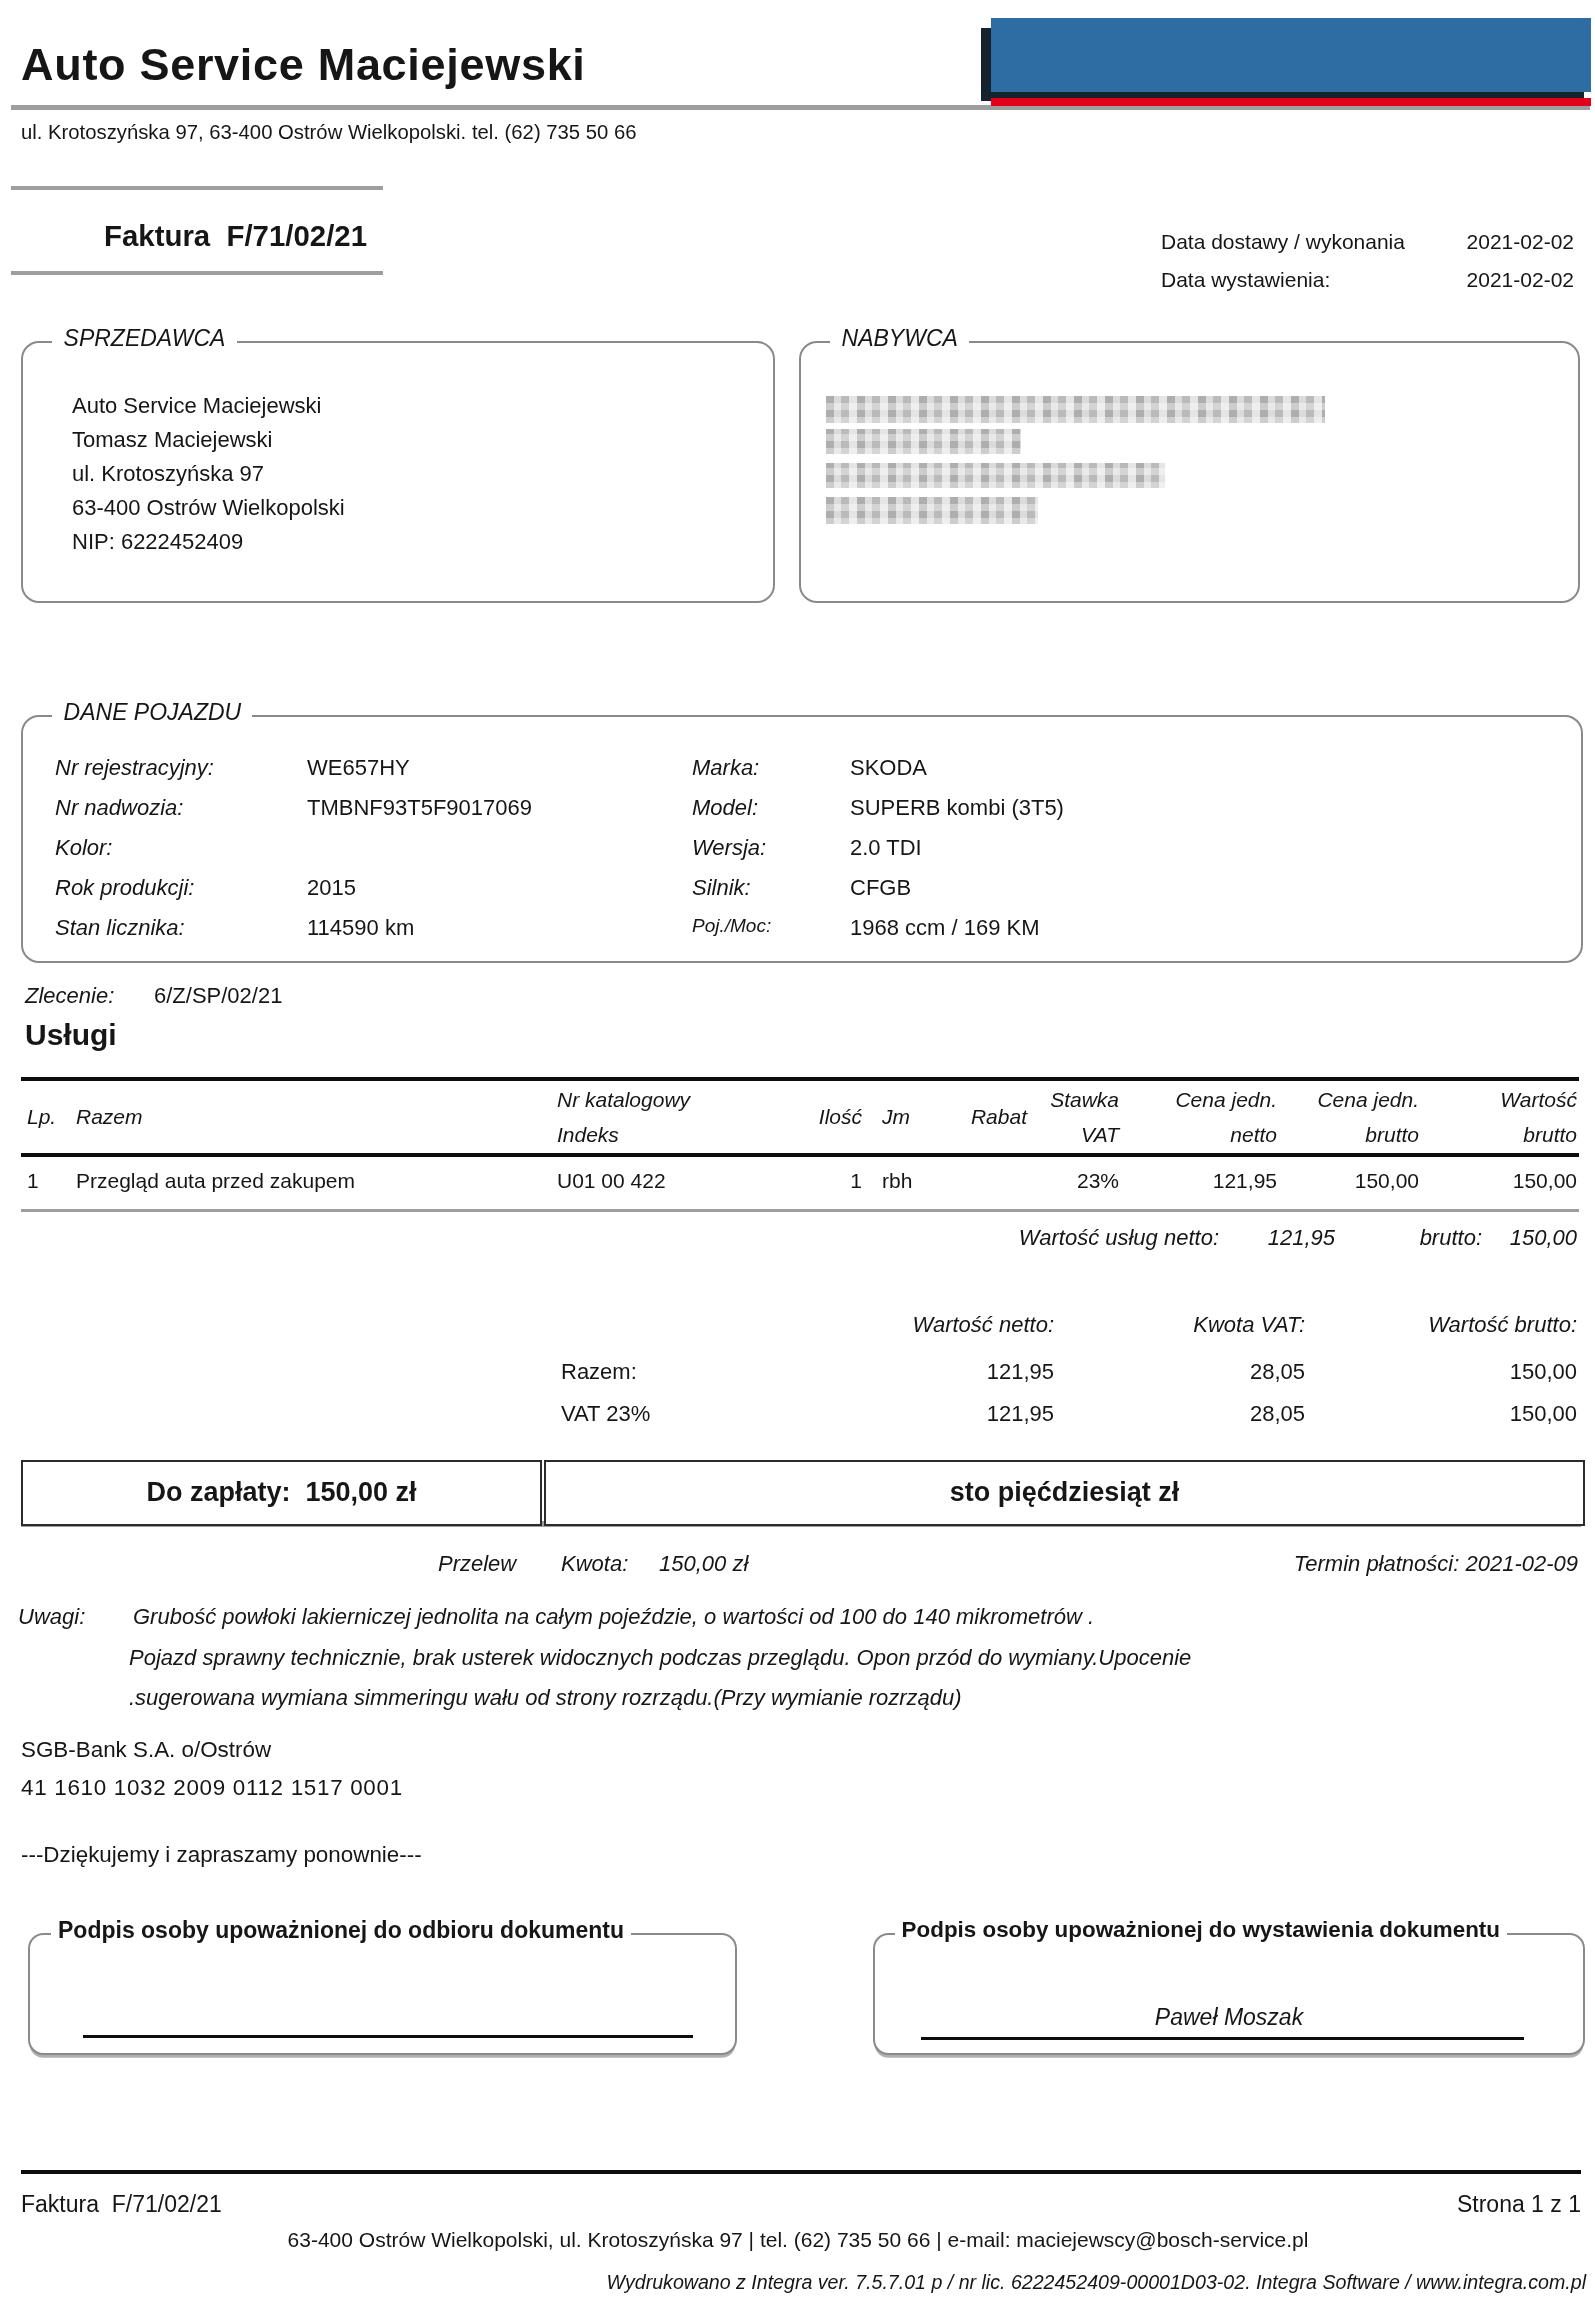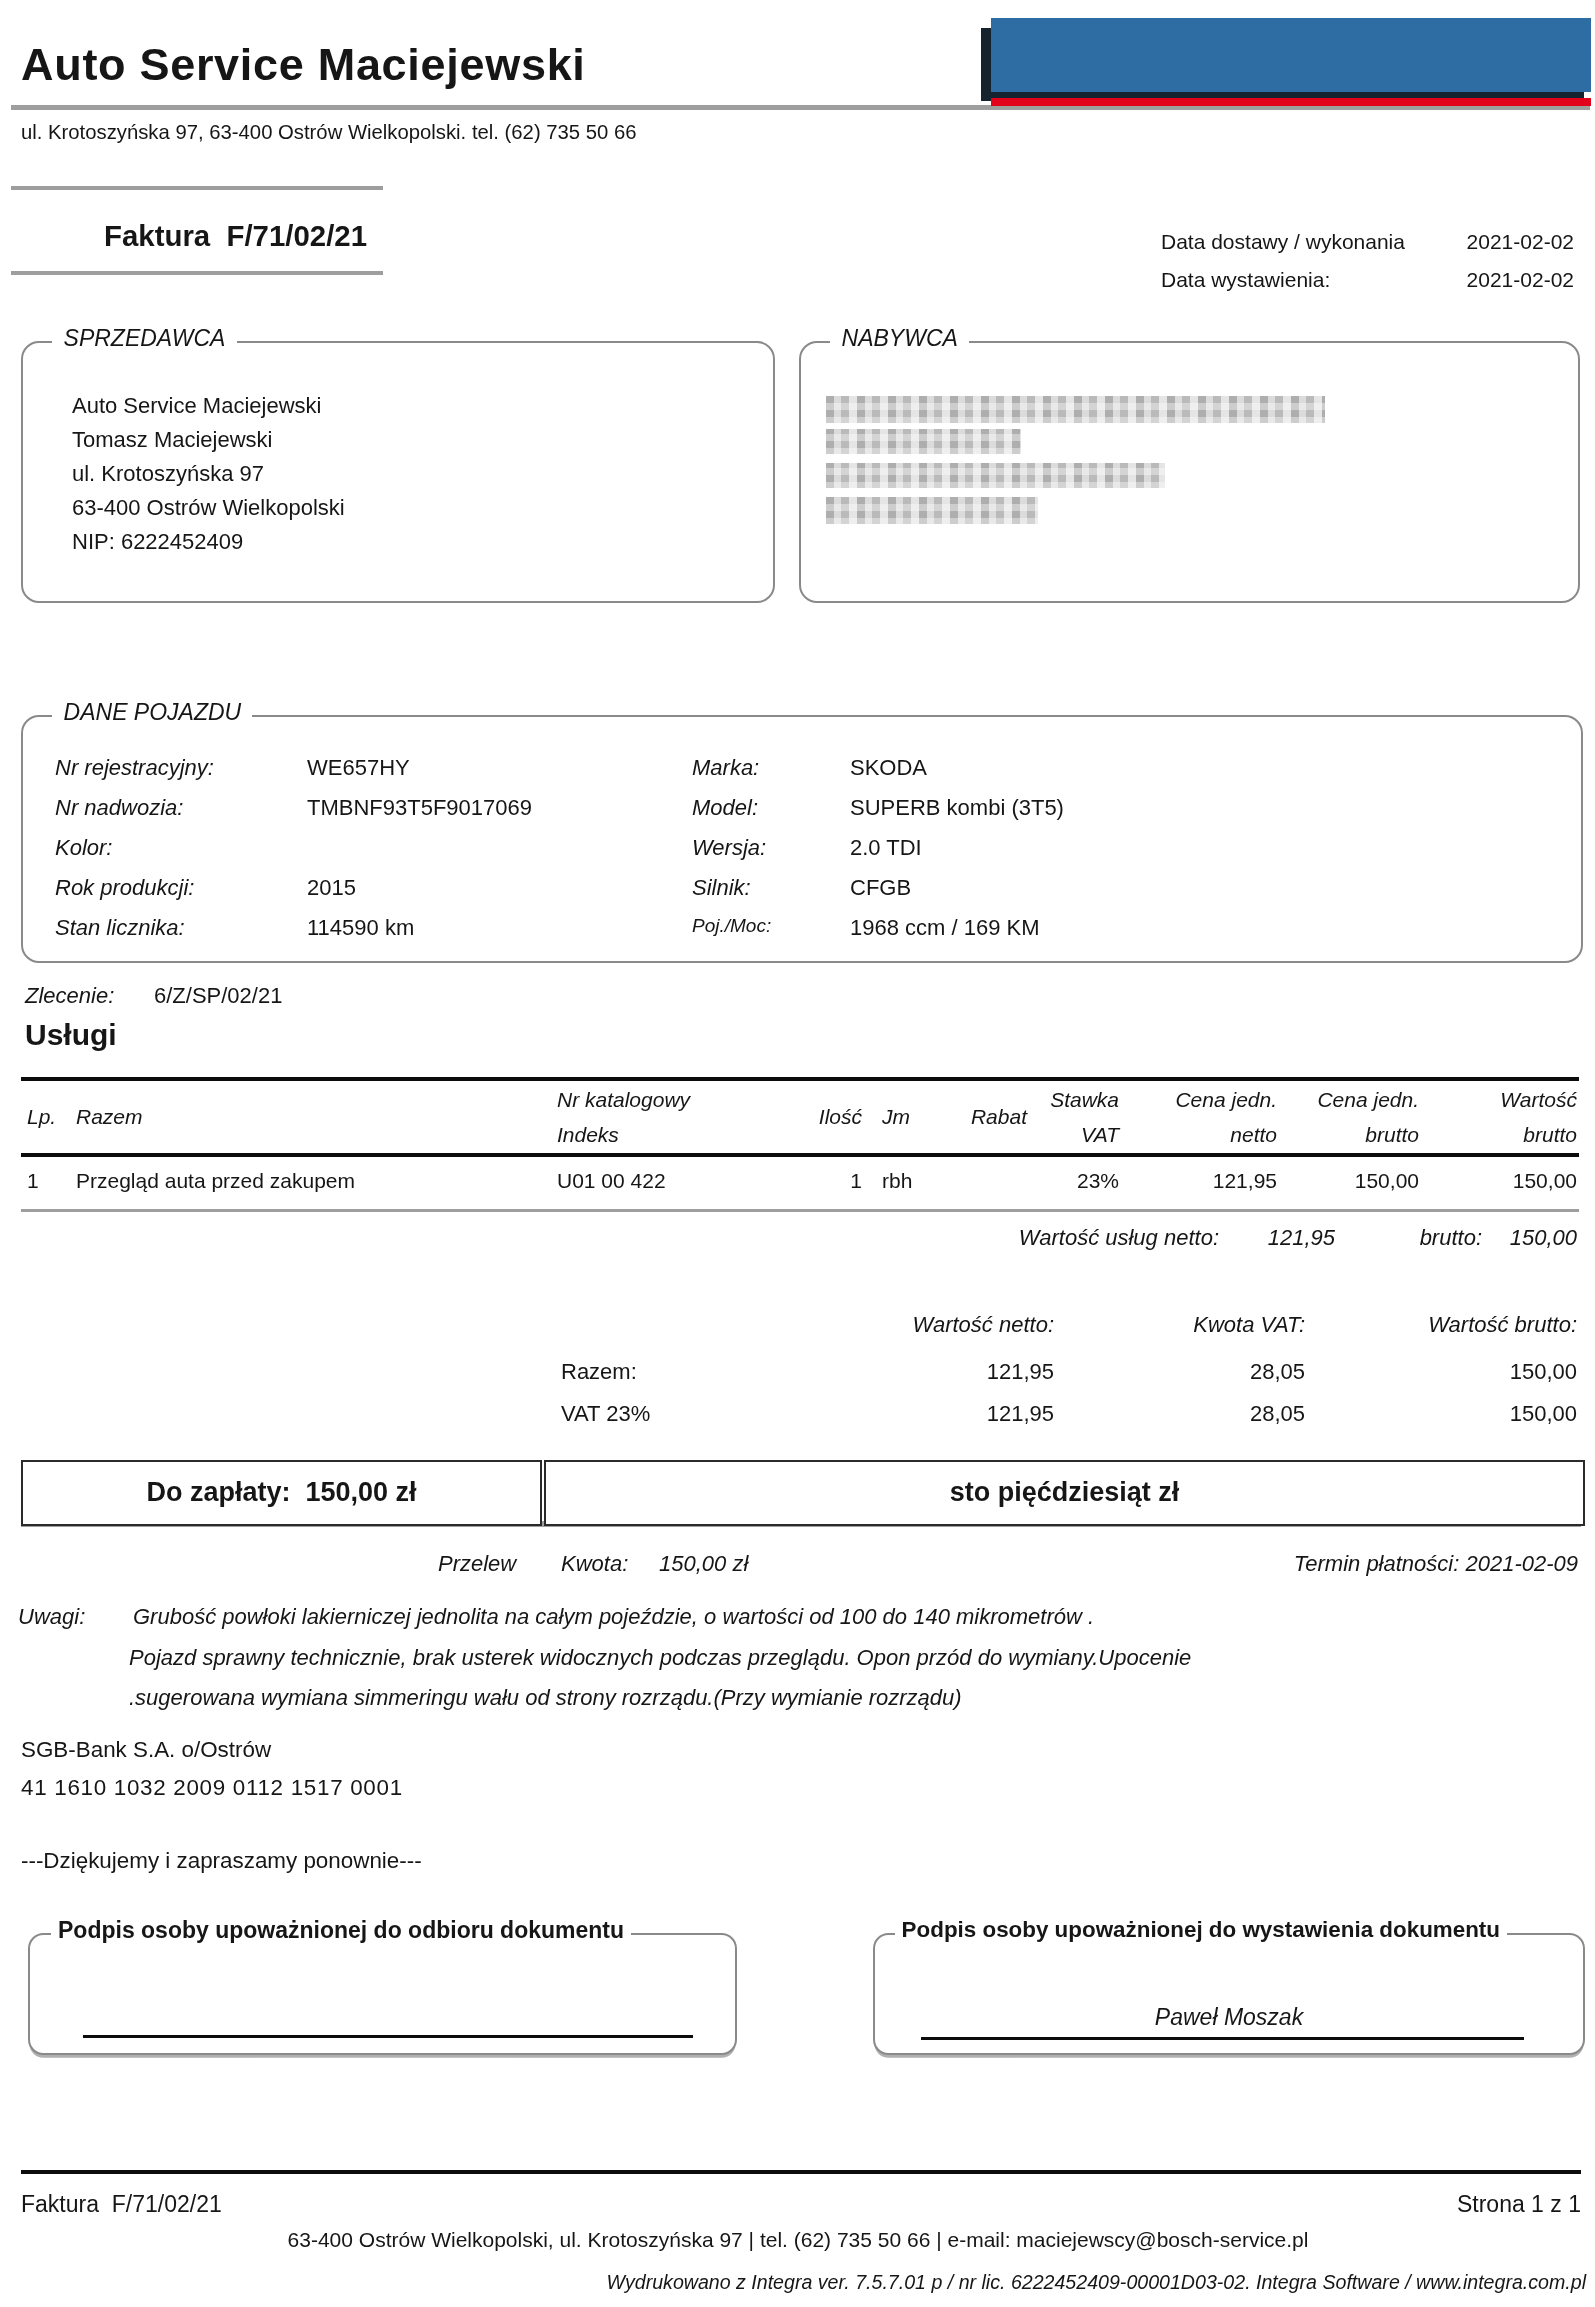--- a/index.html
+++ b/index.html
@@ -183,21 +183,21 @@
   </div>
 
   <div class="abs i nowrap" style="left:18px;top:1604px;font-size:22px;">Uwagi:</div>
   <div class="abs i nowrap" style="left:133px;top:1604px;font-size:22px;">Grubość powłoki lakierniczej jednolita na całym pojeździe, o wartości od 100 do 140 mikrometrów .</div>
   <div class="abs i nowrap" style="left:129px;top:1645px;font-size:22px;">Pojazd sprawny technicznie, brak usterek widocznych podczas przeglądu. Opon przód do wymiany.Upocenie</div>
   <div class="abs i nowrap" style="left:129px;top:1685px;font-size:22px;">.sugerowana wymiana simmeringu wału od strony rozrządu.(Przy wymianie rozrządu)</div>
 
   <div class="abs nowrap" style="left:21px;top:1737px;font-size:22.4px;">SGB-Bank S.A. o/Ostrów</div>
   <div class="abs nowrap" style="left:21px;top:1775px;font-size:22.4px;letter-spacing:0.7px;">41 1610 1032 2009 0112 1517 0001</div>
 
-  <div class="abs nowrap" style="left:21px;top:1842px;font-size:22.4px;margin-top:6px;">---Dziękujemy i zapraszamy ponownie---</div>
+  <div class="abs nowrap" style="left:21px;top:1842px;font-size:22.4px;">---Dziękujemy i zapraszamy ponownie---</div>
 
   <div class="box" style="left:873px;top:1933px;width:708px;height:118px;border-radius:15.4px;box-shadow:0 4.2px 0 -1.4px #b0b0b0;">
     <div class="lbl b" style="left:19.6px;font-size:22.4px;padding:0 7px;">Podpis osoby upoważnionej do wystawienia dokumentu</div>
     <div class="abs i ca nowrap" style="left:0;width:100%;top:69px;font-size:23px;">Paweł Moszak</div>
     <div class="sigline" style="left:46px;top:102px;width:603px;"></div>
   </div>
 
   <div class="box" style="left:28px;top:1933px;width:705px;height:118px;border-radius:15.4px;box-shadow:0 4.2px 0 -1.4px #b0b0b0;">
     <div class="lbl b" style="left:21px;font-size:23px;padding:0 7px;">Podpis osoby upoważnionej do odbioru dokumentu</div>
     <div class="sigline" style="left:53px;top:100px;width:610px;"></div>

